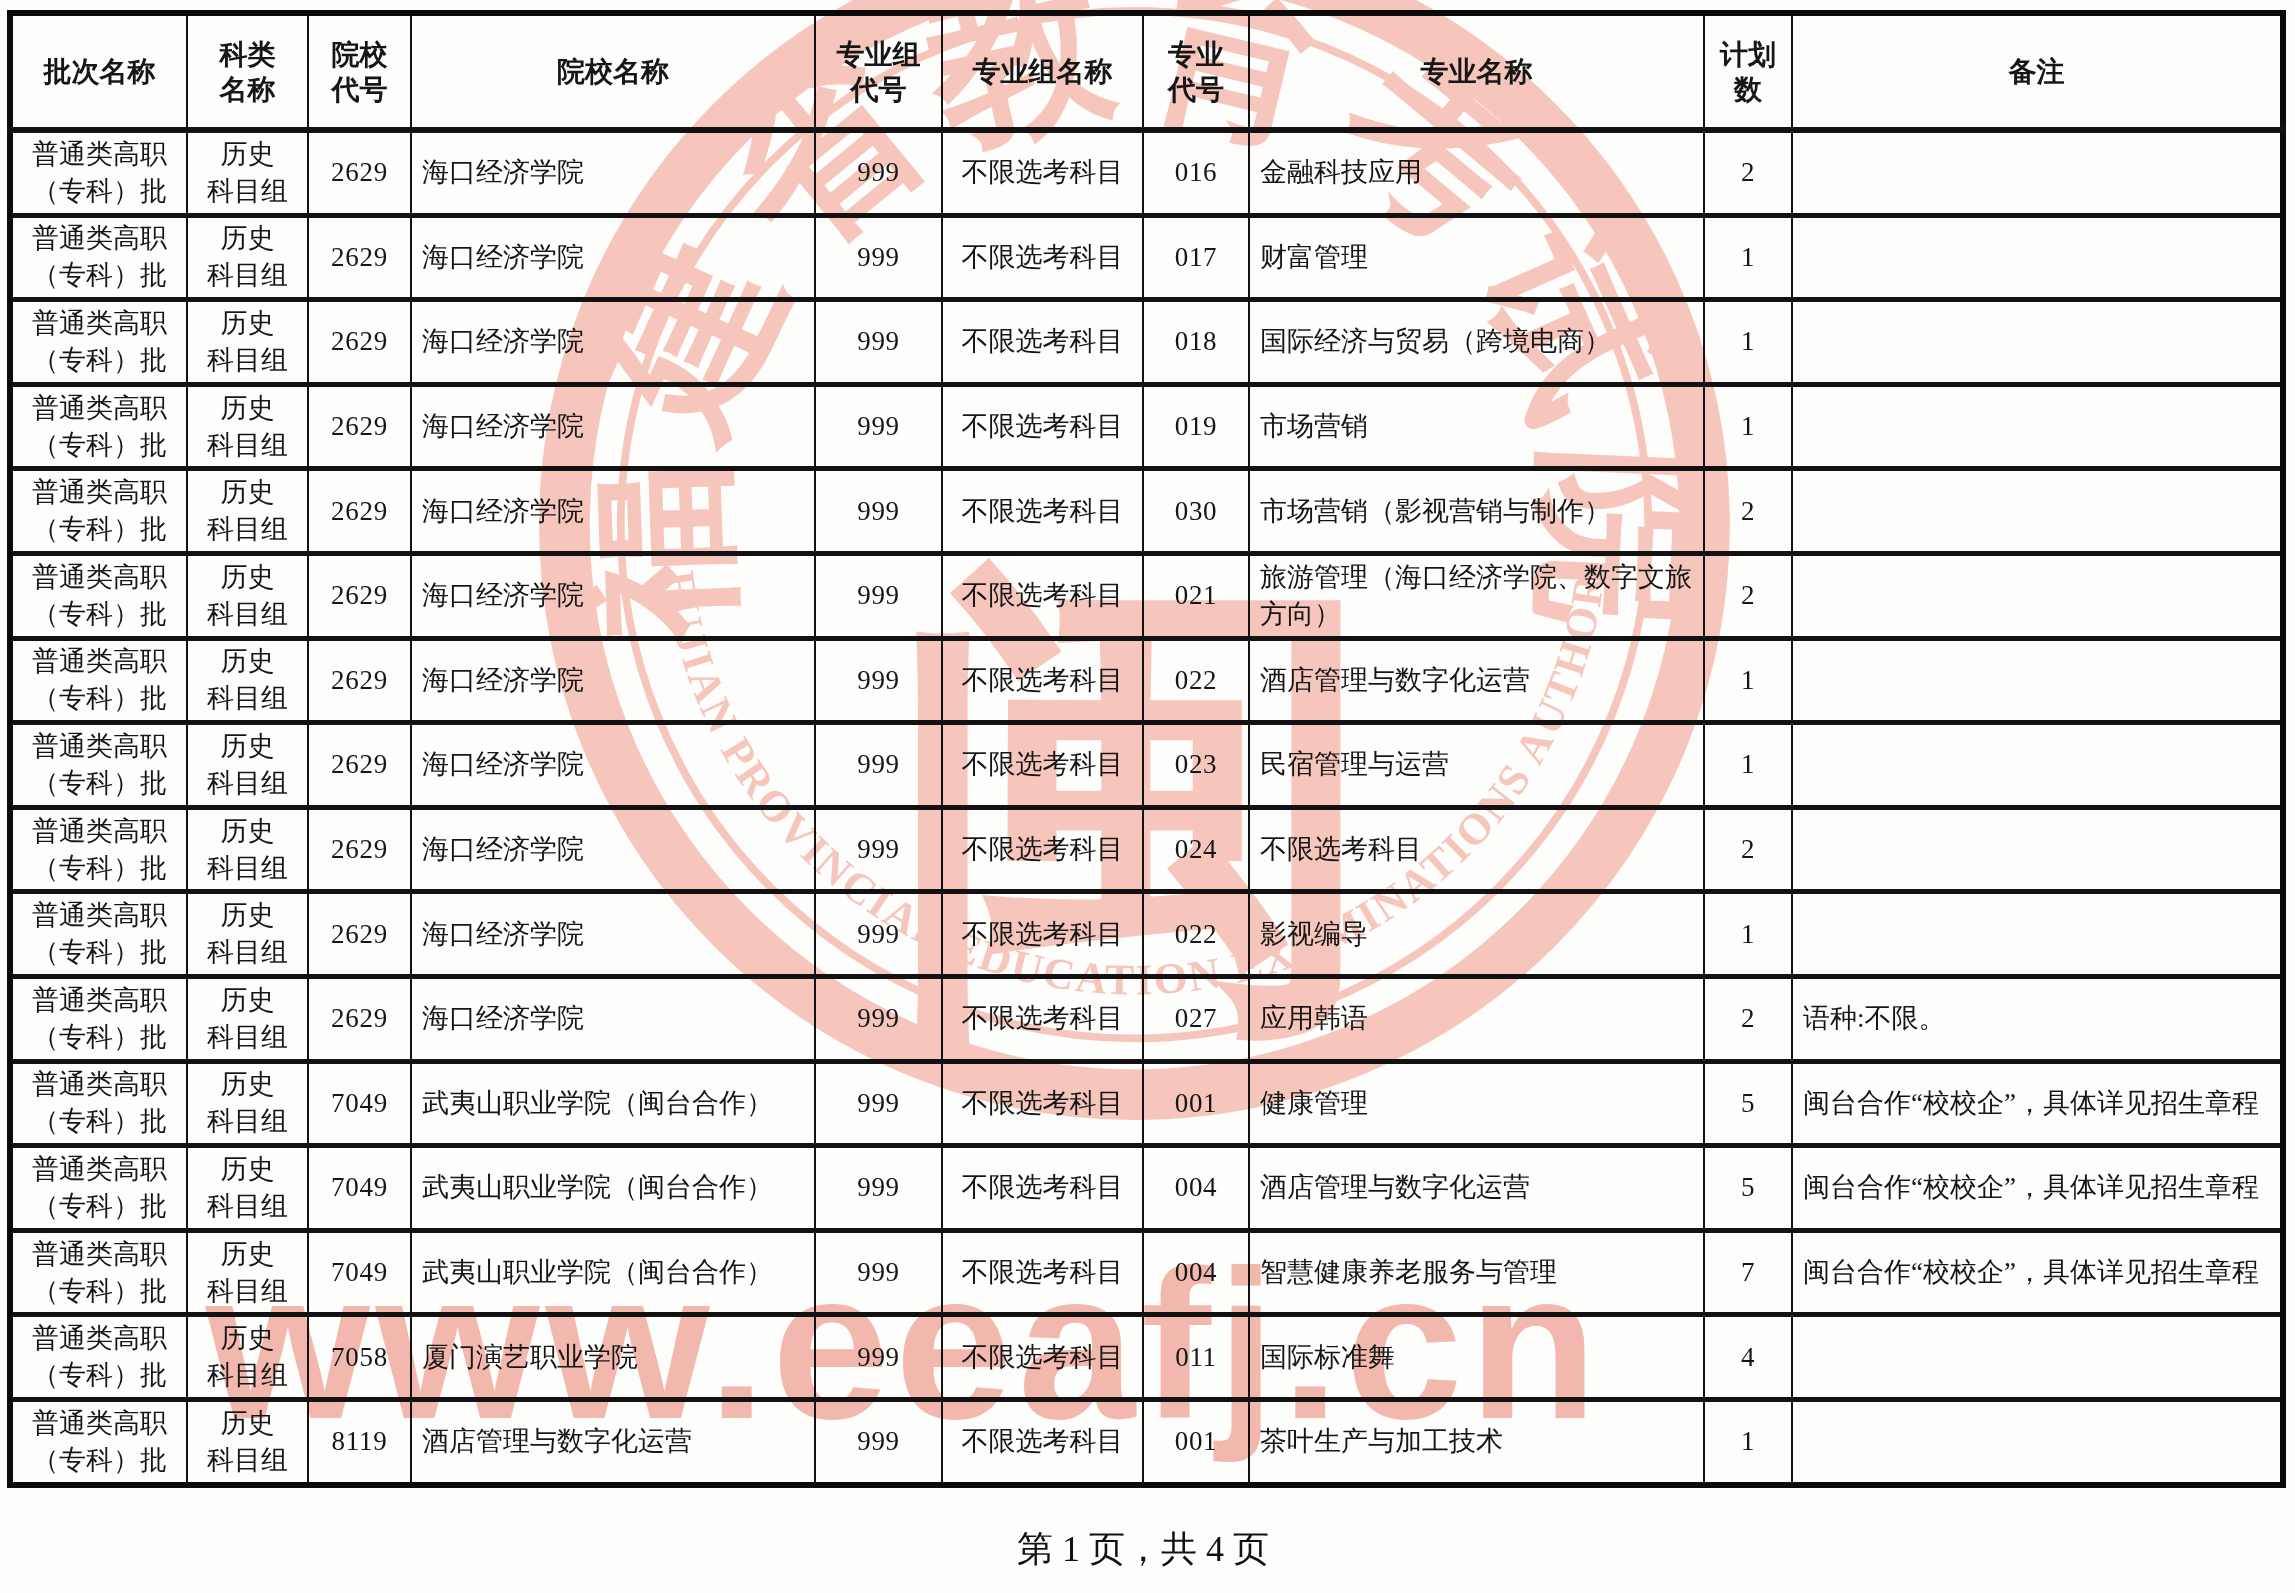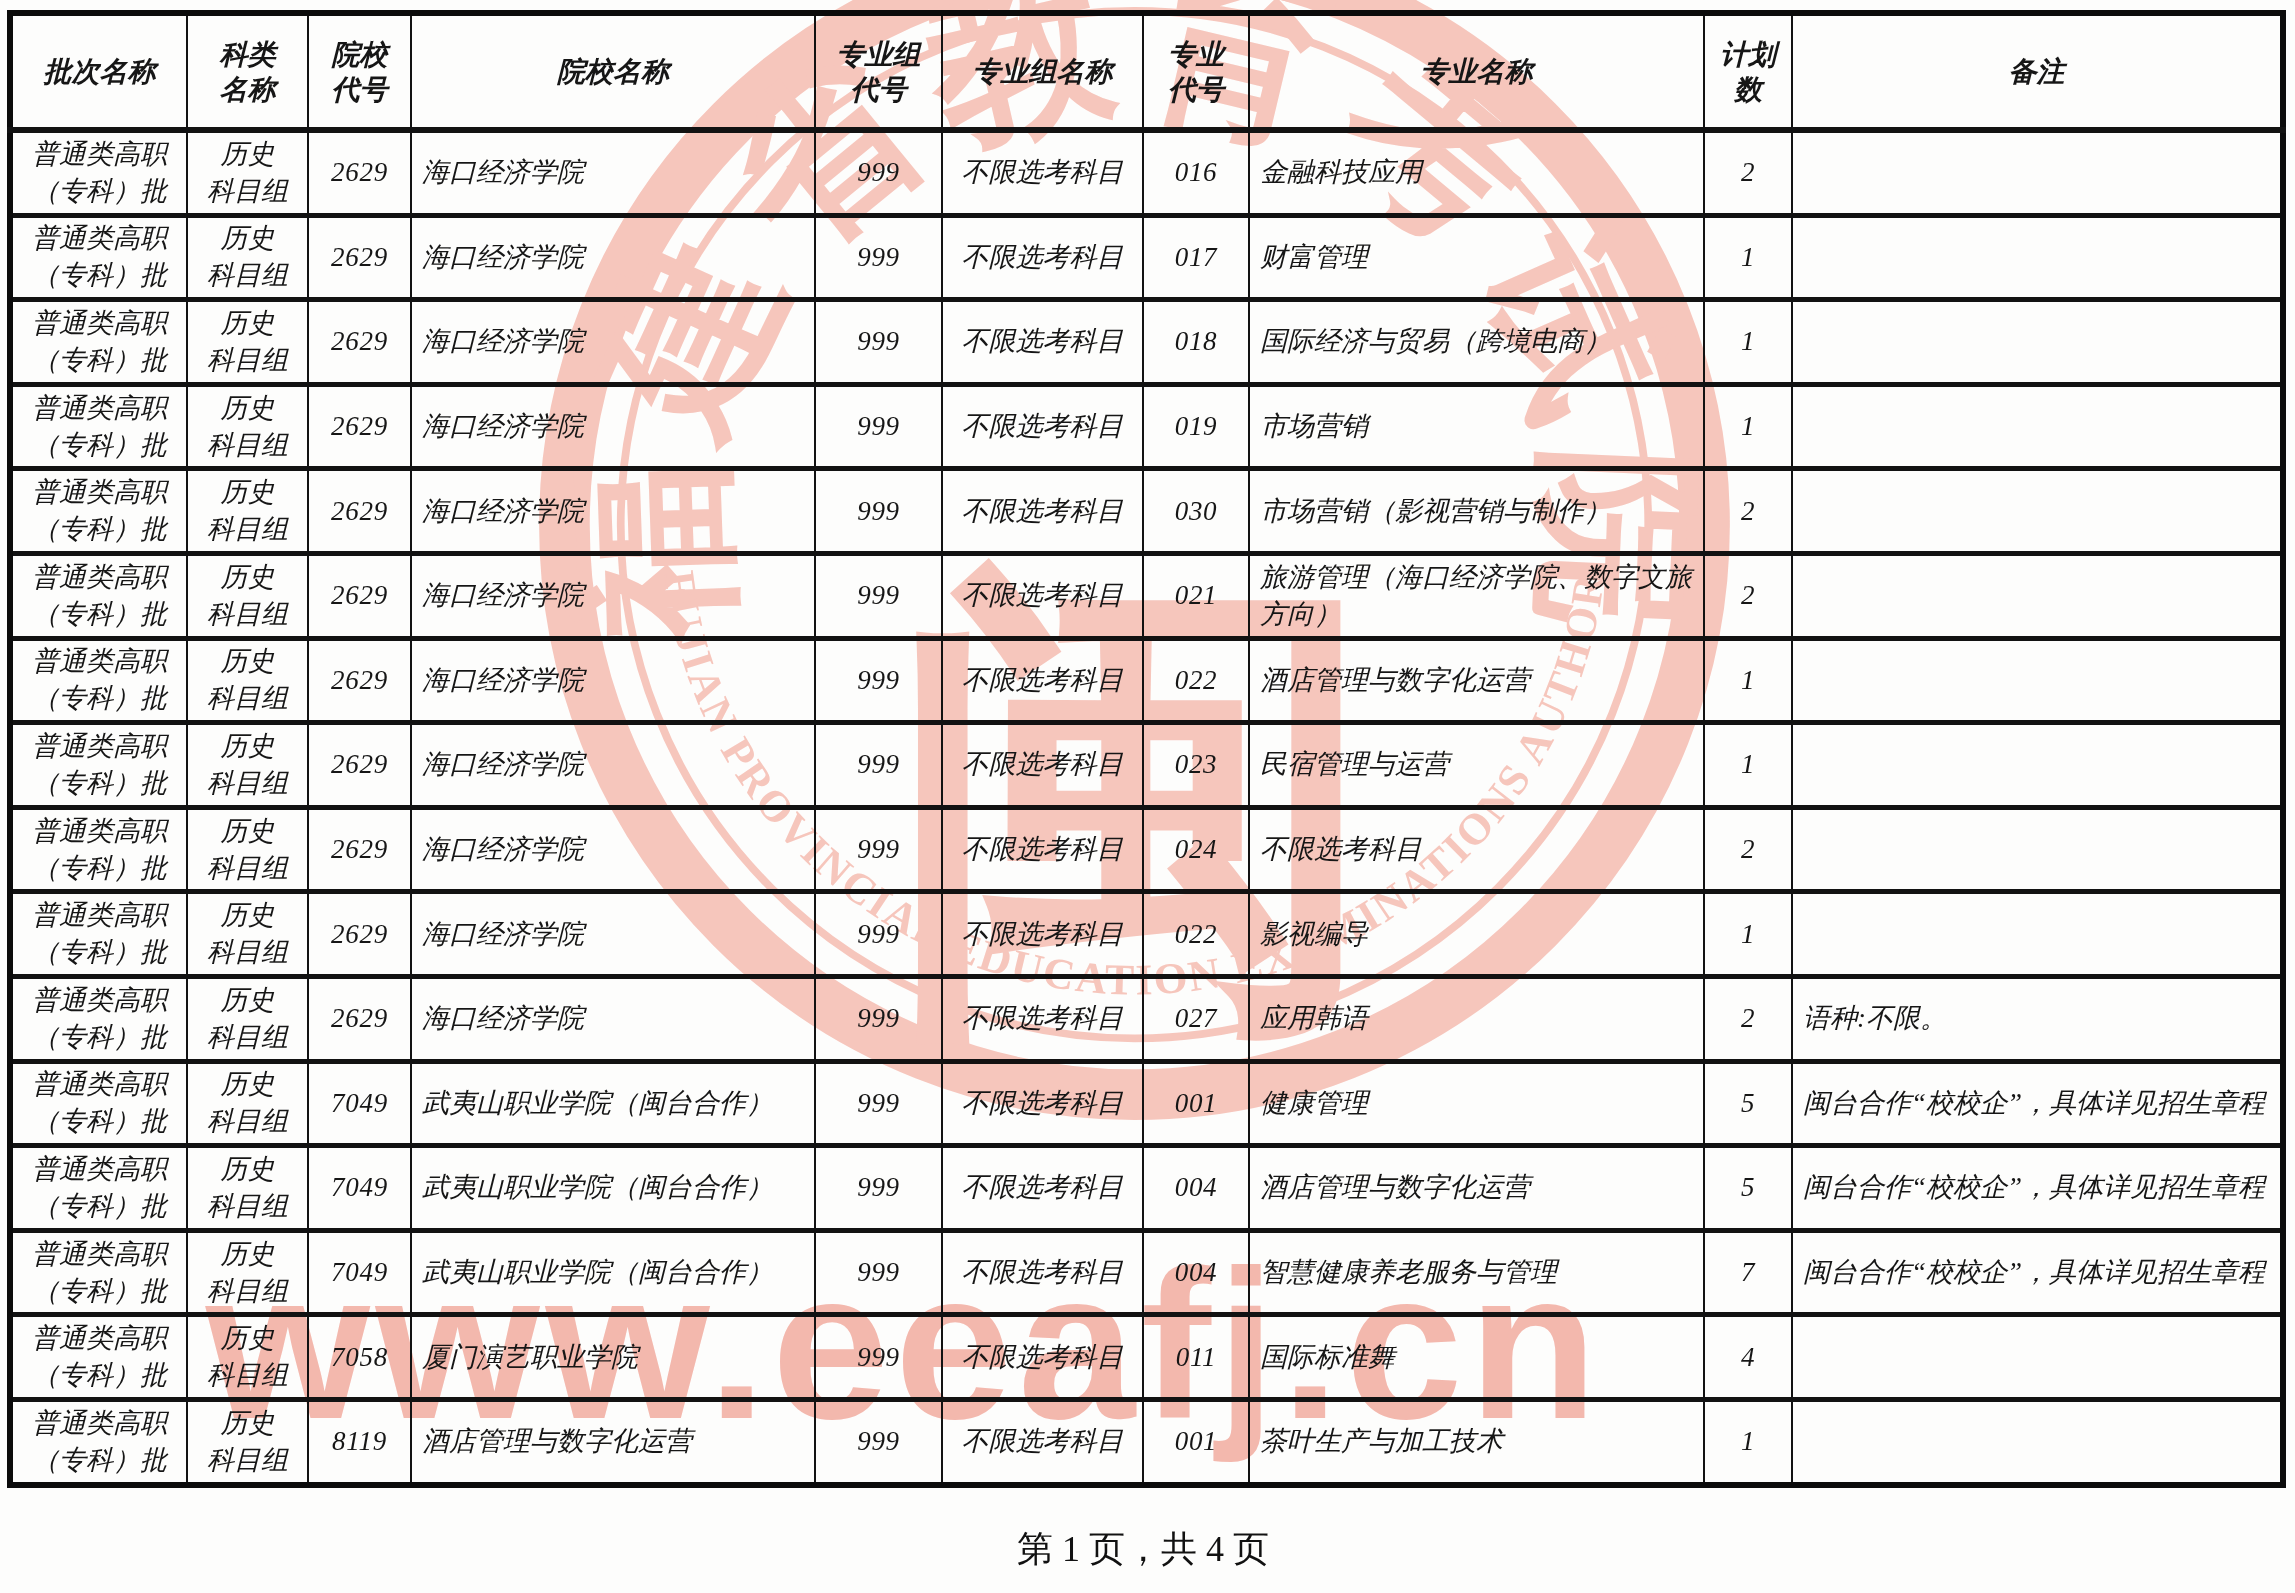--- a/index.html
+++ b/index.html
@@ -13,21 +13,20 @@
   }
   
   #seal{position:absolute;left:0;top:0;width:2295px;height:1594px;z-index:0;}
   
   table#plan{
     position:absolute;left:7px;top:10px;z-index:1;
     width:2272px;
     border-collapse:collapse;
     table-layout:fixed;
     background:transparent;
-    font-style:italic;
   }
   col.w-batch{width:177px}
   col.w-subject{width:121px}
   col.w-school_code{width:103px}
   col.w-school_name{width:404px}
   col.w-group_code{width:127px}
   col.w-group_name{width:201px}
   col.w-major_code{width:106px}
   col.w-major_name{width:455px}
   col.w-plan_count{width:88px}

